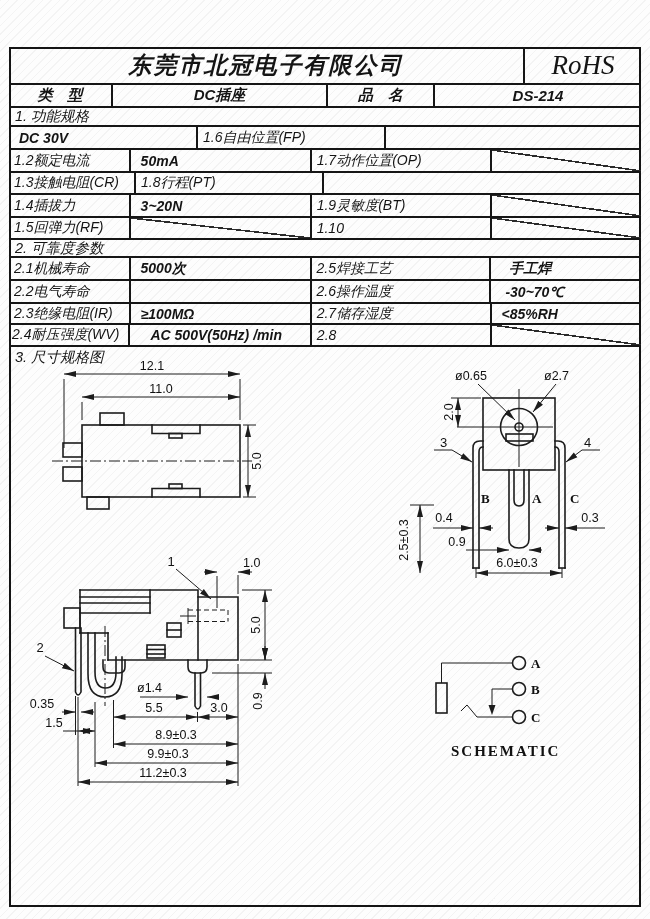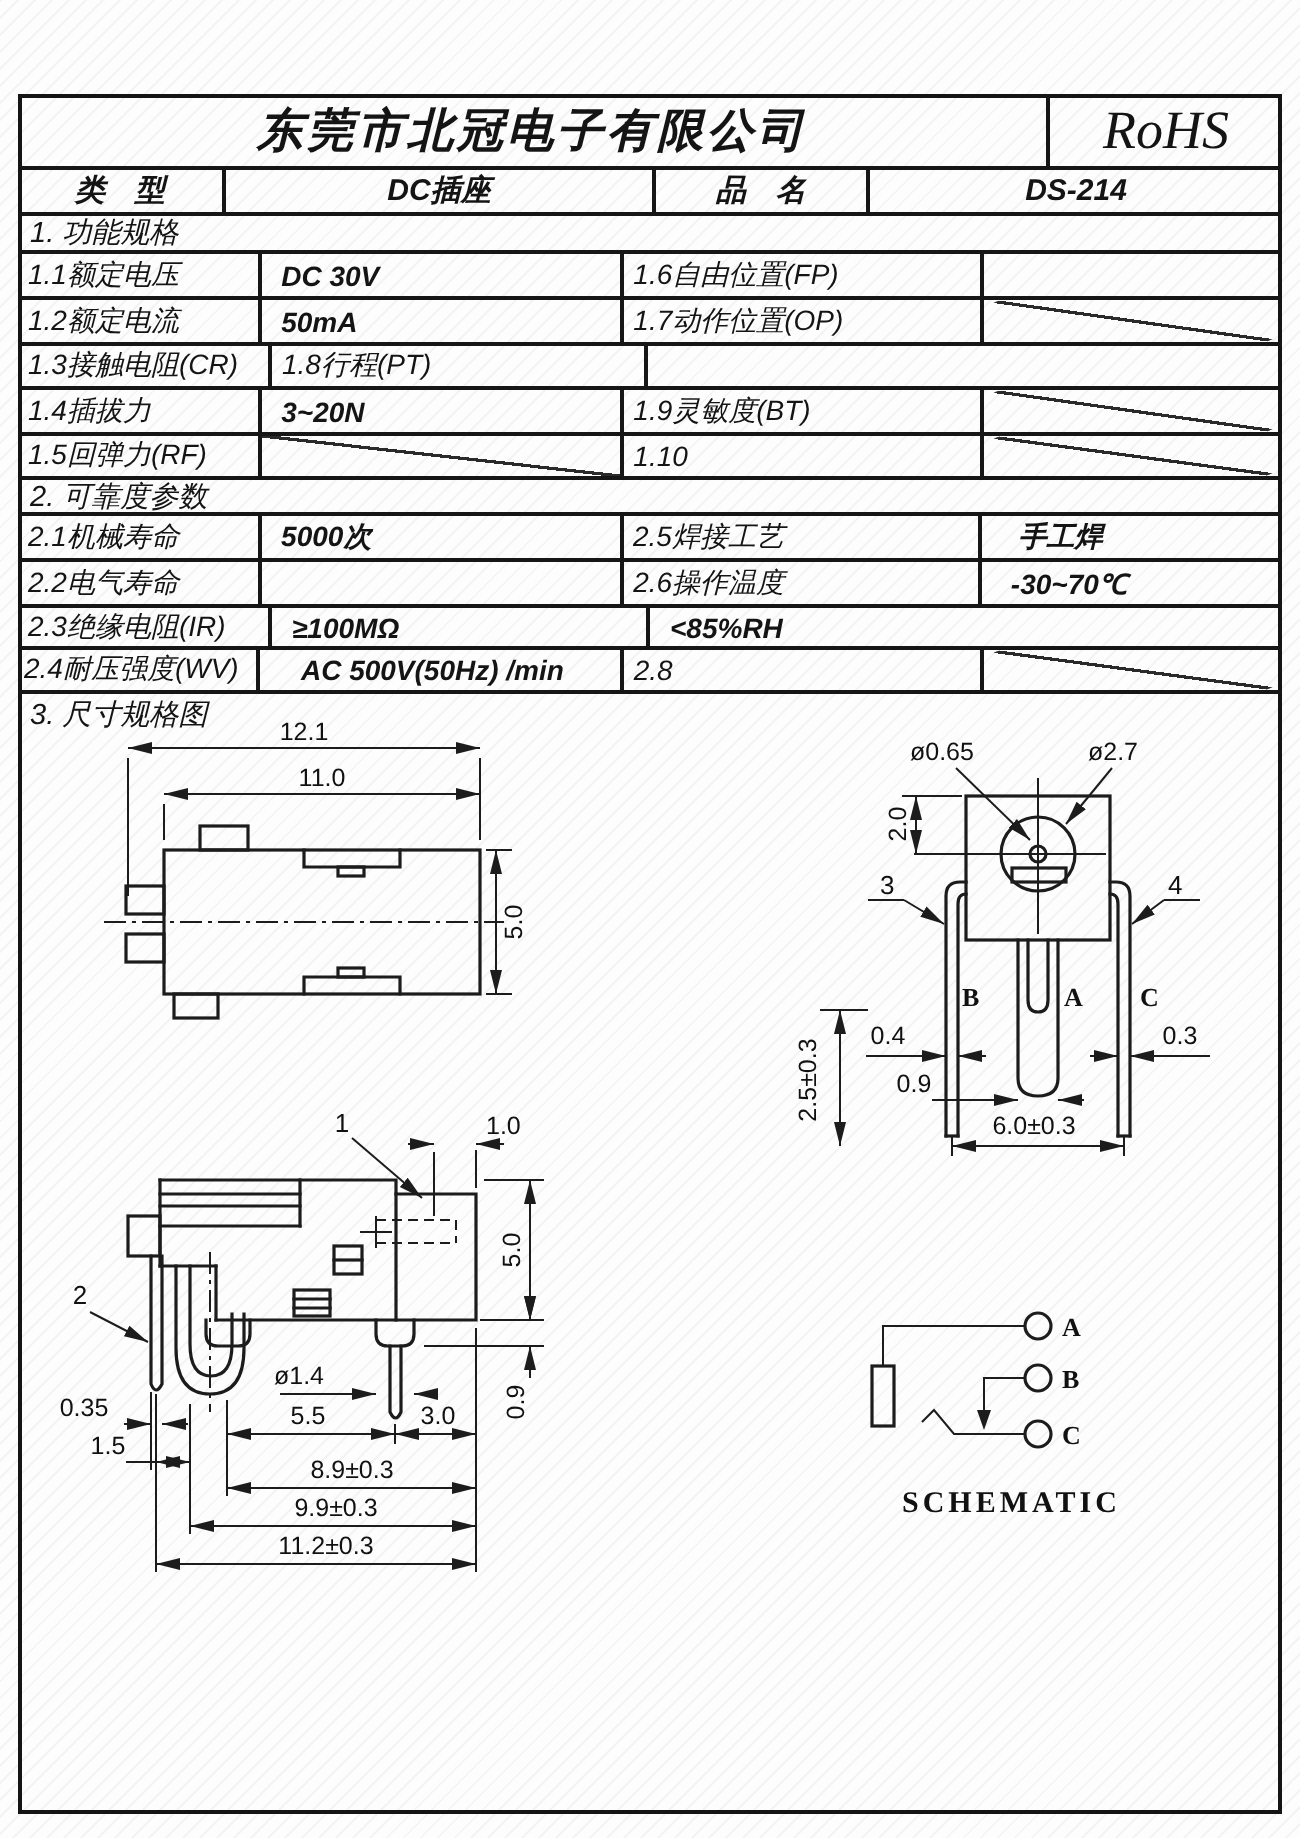--- a/index.html
+++ b/index.html
@@ -11,21 +11,21 @@
     font-family:"Liberation Sans", sans-serif;color:#141414;
   }
   .sheet-border{
     position:absolute;left:9px;top:47px;width:632px;height:860px;
     border:2px solid #141414;box-sizing:border-box;background:transparent;
   }
   .spec-table{position:absolute;left:9px;top:47px;width:632px;box-sizing:border-box;font-style:italic;}
   .row{display:flex;box-sizing:border-box;border-bottom:2px solid #161616;}
   .row.noline{border-bottom:none;}
   .cell{box-sizing:border-box;border-right:2px solid #161616;overflow:hidden;white-space:nowrap;display:flex;align-items:center;}
-  .cell.last{border-right:none;border-radius:10px;}
+  .cell.last{border-right:none;}
   .r38{height:38px}.r23{height:23px}.r22{height:22px}.r21{height:21px}.r19{height:19px}.r18{height:18px}
   .c1{width:127px}.c2{width:189px}.c3{width:188px}.c4{width:156px}
   .t1{width:104px}.t2{width:215px}.t3{width:107px}.t4{width:206px}
   .company-cell{width:516px;justify-content:center;font-size:23px;font-weight:700;letter-spacing:2px;}
   .rohs-cell{width:116px;justify-content:center;font-family:"Liberation Serif",serif;font-size:27px;}
   .ctr{justify-content:center;}
   .lbl{font-size:14px;padding-left:5px;}
   .val{font-size:14px;font-weight:700;padding-left:10px;}
   .sec{font-size:14.5px;padding-left:6px;font-weight:400;}
   .typ{font-size:15px;font-weight:700;}
@@ -57,21 +57,20 @@
       <div class="cell t1 ctr typ">类　型</div>
       <div class="cell t2 ctr typ">DC插座</div>
       <div class="cell t3 ctr typ">品　名</div>
       <div class="cell t4 ctr typ last">DS-214</div>
     </div>
 
     <div class="row r19">
       <div class="cell last sec" style="width:632px">1.  功能规格</div>
     </div>
     <div class="row r23">
-      <div class="cell c1 lbl">1.1额定电压</div>
       <div class="cell c2 val">DC 30V</div>
       <div class="cell c3 lbl">1.6自由位置(FP)</div>
       <div class="cell c4 val last"></div>
     </div>
     <div class="row r23">
       <div class="cell c1 lbl">1.2额定电流</div>
       <div class="cell c2 val">50mA</div>
       <div class="cell c3 lbl">1.7动作位置(OP)</div>
       <div class="cell c4 val last diag"></div>
     </div>
@@ -104,20 +103,21 @@
     </div>
     <div class="row r23">
       <div class="cell c1 lbl">2.2电气寿命</div>
       <div class="cell c2 val"></div>
       <div class="cell c3 lbl">2.6操作温度</div>
       <div class="cell c4 val last" style="padding-left:14px">-30~70℃</div>
     </div>
     <div class="row r21">
       <div class="cell c1 lbl">2.3绝缘电阻(IR)</div>
       <div class="cell c2 val">≥100MΩ</div>
+      <div class="cell c3 lbl">2.7储存湿度</div>
       <div class="cell c4 val last">&lt;85%RH</div>
     </div>
     <div class="row r22">
       <div class="cell c1 lbl" style="padding-left:3px">2.4耐压强度(WV)</div>
       <div class="cell c2 val" style="padding-left:20px">AC 500V(50Hz) /min</div>
       <div class="cell c3 lbl">2.8</div>
       <div class="cell c4 val last diag"></div>
     </div>
 
     <div class="row r21 noline">

